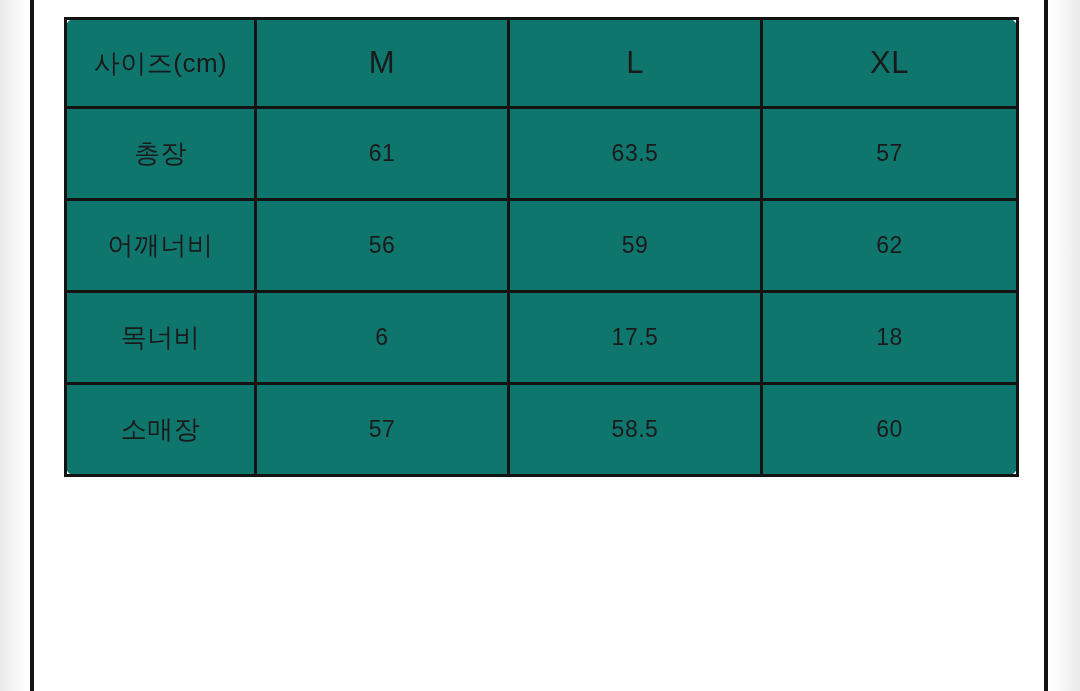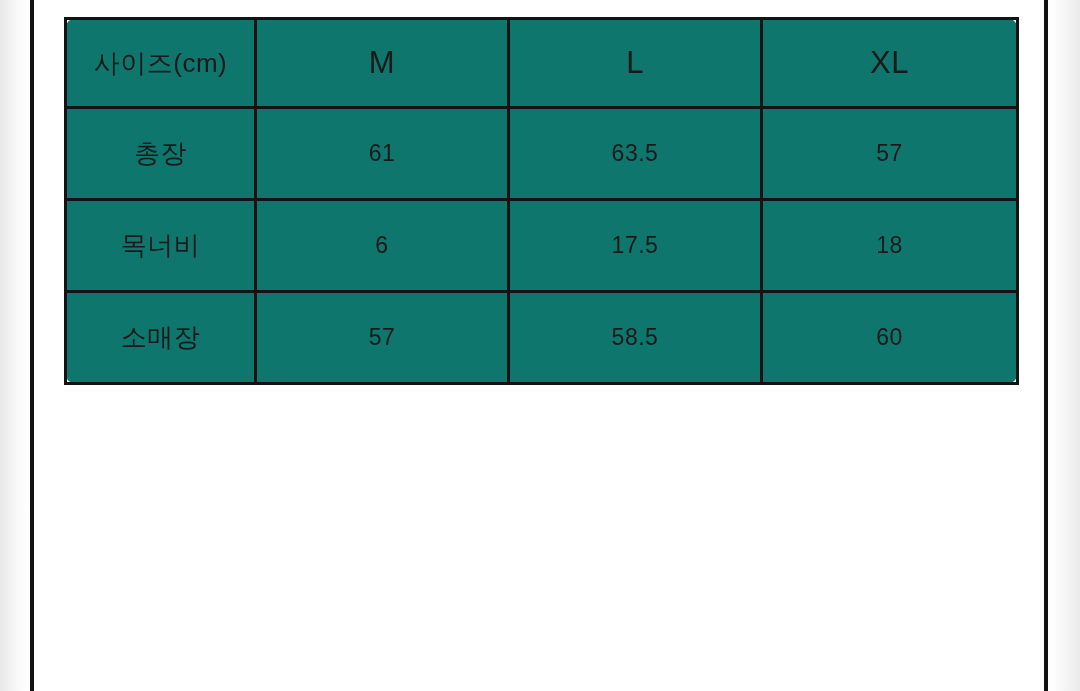--- a/index.html
+++ b/index.html
@@ -132,20 +132,26 @@
         </tr>
       </thead>
       <tbody>
         <tr>
           <td class="lbl">총장</td>
           <td class="val">61</td>
           <td class="val">63.5</td>
           <td class="val">57</td>
         </tr>
         <tr>
+          <td class="lbl">어깨너비</td>
+          <td class="val">56</td>
+          <td class="val">59</td>
+          <td class="val">62</td>
+        </tr>
+        <tr>
           <td class="lbl">목너비</td>
           <td class="val">6</td>
           <td class="val">17.5</td>
           <td class="val">18</td>
         </tr>
         <tr>
           <td class="lbl">소매장</td>
           <td class="val">57</td>
           <td class="val">58.5</td>
           <td class="val">60</td>

